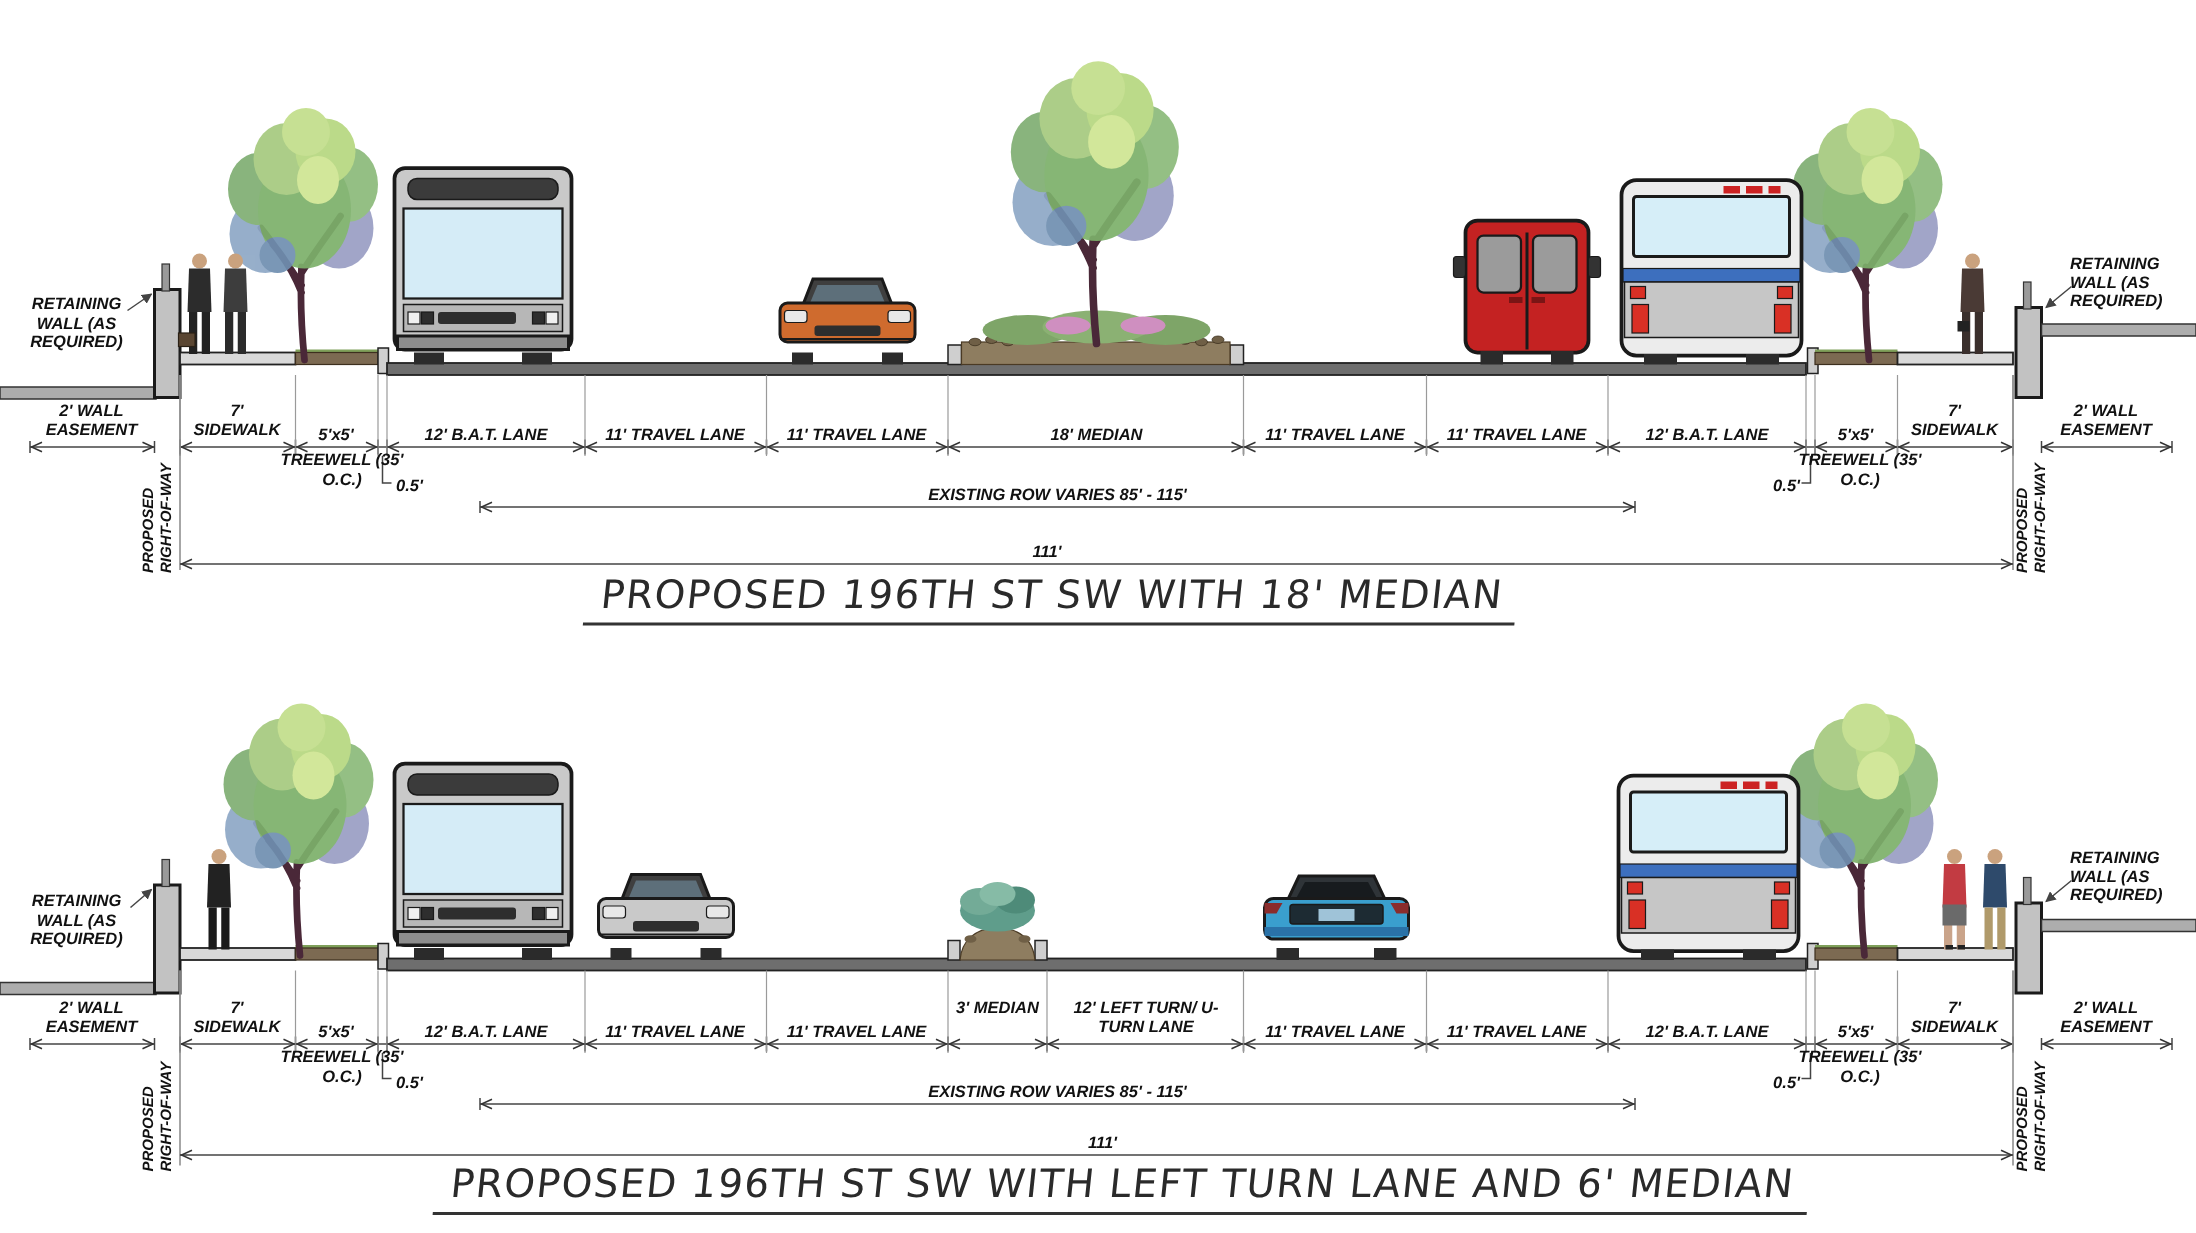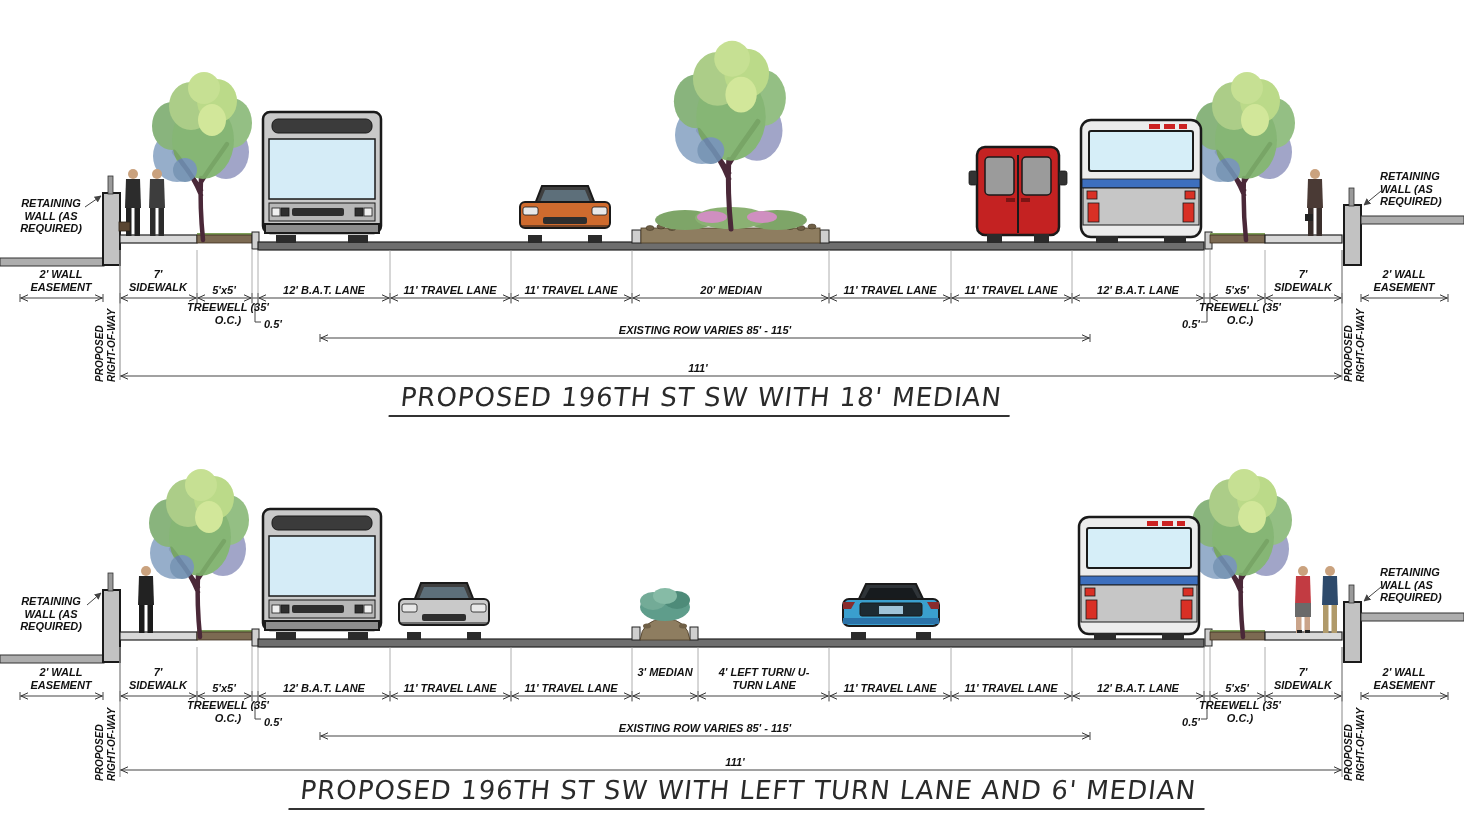--- a/index.html
+++ b/index.html
@@ -382,21 +382,21 @@
 <div class="lbl wrap" style="left:8px;top:197px;width:86px;">RETAINING WALL (AS REQUIRED)</div>
 <div class="lbl wrap lal" style="left:1380px;top:170px;width:86px;">RETAINING WALL (AS REQUIRED)</div>
 <div class="lbl wrap c" style="left:61px;top:268px;width:80px;">2' WALL EASEMENT</div>
 <div class="lbl wrap c" style="left:1404px;top:268px;width:80px;">2' WALL EASEMENT</div>
 
 <div class="lbl wrap c" style="left:158px;top:268px;width:64px;">7' SIDEWALK</div>
 <div class="lbl c" style="left:224px;top:284px;">5'x5'</div>
 <div class="lbl c" style="left:324px;top:284px;">12' B.A.T. LANE</div>
 <div class="lbl c" style="left:450px;top:284px;">11' TRAVEL LANE</div>
 <div class="lbl c" style="left:571px;top:284px;">11' TRAVEL LANE</div>
-<div class="lbl c" style="left:731px;top:284px;">20' MEDIAN</div>
+<div class="lbl c" style="left:731px;top:284px;">18' MEDIAN</div>
 <div class="lbl c" style="left:890px;top:284px;">11' TRAVEL LANE</div>
 <div class="lbl c" style="left:1011px;top:284px;">11' TRAVEL LANE</div>
 <div class="lbl c" style="left:1138px;top:284px;">12' B.A.T. LANE</div>
 <div class="lbl c" style="left:1237px;top:284px;">5'x5'</div>
 <div class="lbl wrap c" style="left:1303px;top:268px;width:64px;">7' SIDEWALK</div>
 
 <div class="lbl wrap c" style="left:228px;top:301px;width:84px;">TREEWELL (35' O.C.)</div>
 <div class="lbl wrap c" style="left:1240px;top:301px;width:84px;">TREEWELL (35' O.C.)</div>
 <div class="lbl lal" style="left:264px;top:318px;">0.5'</div>
 <div class="lbl ral" style="left:1162px;top:318px;width:38px;">0.5'</div>
@@ -412,21 +412,21 @@
 <div class="lbl wrap lal" style="left:1380px;top:566px;width:86px;">RETAINING WALL (AS REQUIRED)</div>
 <div class="lbl wrap c" style="left:61px;top:666px;width:80px;">2' WALL EASEMENT</div>
 <div class="lbl wrap c" style="left:1404px;top:666px;width:80px;">2' WALL EASEMENT</div>
 
 <div class="lbl wrap c" style="left:158px;top:666px;width:64px;">7' SIDEWALK</div>
 <div class="lbl c" style="left:224px;top:682px;">5'x5'</div>
 <div class="lbl c" style="left:324px;top:682px;">12' B.A.T. LANE</div>
 <div class="lbl c" style="left:450px;top:682px;">11' TRAVEL LANE</div>
 <div class="lbl c" style="left:571px;top:682px;">11' TRAVEL LANE</div>
 <div class="lbl wrap c" style="left:665px;top:666px;width:56px;">3' MEDIAN</div>
-<div class="lbl wrap c" style="left:764px;top:666px;width:112px;">4' LEFT TURN/ U-TURN LANE</div>
+<div class="lbl wrap c" style="left:764px;top:666px;width:112px;">12' LEFT TURN/ U-TURN LANE</div>
 <div class="lbl c" style="left:890px;top:682px;">11' TRAVEL LANE</div>
 <div class="lbl c" style="left:1011px;top:682px;">11' TRAVEL LANE</div>
 <div class="lbl c" style="left:1138px;top:682px;">12' B.A.T. LANE</div>
 <div class="lbl c" style="left:1237px;top:682px;">5'x5'</div>
 <div class="lbl wrap c" style="left:1303px;top:666px;width:64px;">7' SIDEWALK</div>
 
 <div class="lbl wrap c" style="left:228px;top:699px;width:84px;">TREEWELL (35' O.C.)</div>
 <div class="lbl wrap c" style="left:1240px;top:699px;width:84px;">TREEWELL (35' O.C.)</div>
 <div class="lbl lal" style="left:264px;top:716px;">0.5'</div>
 <div class="lbl ral" style="left:1162px;top:716px;width:38px;">0.5'</div>

